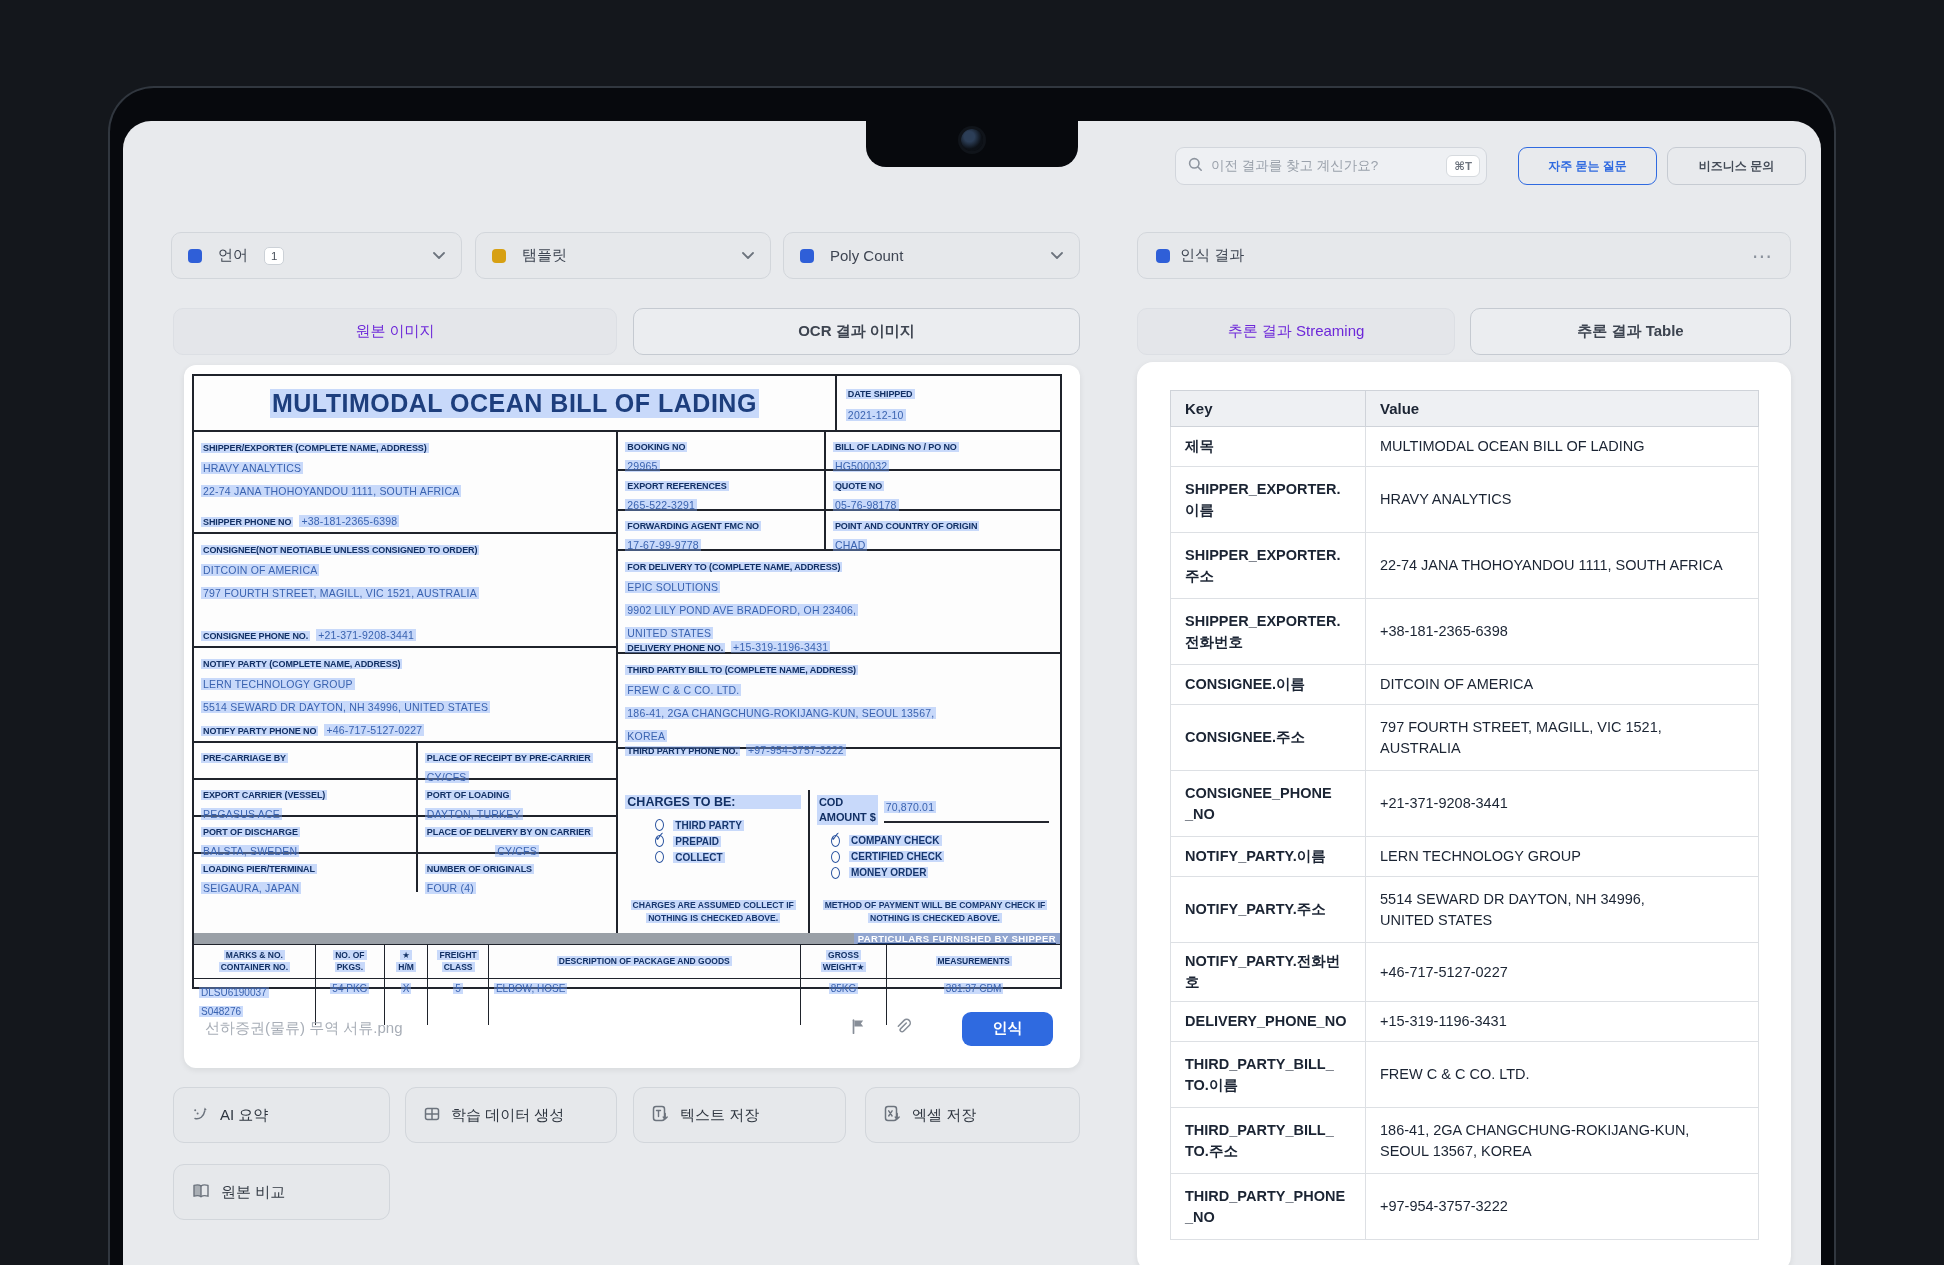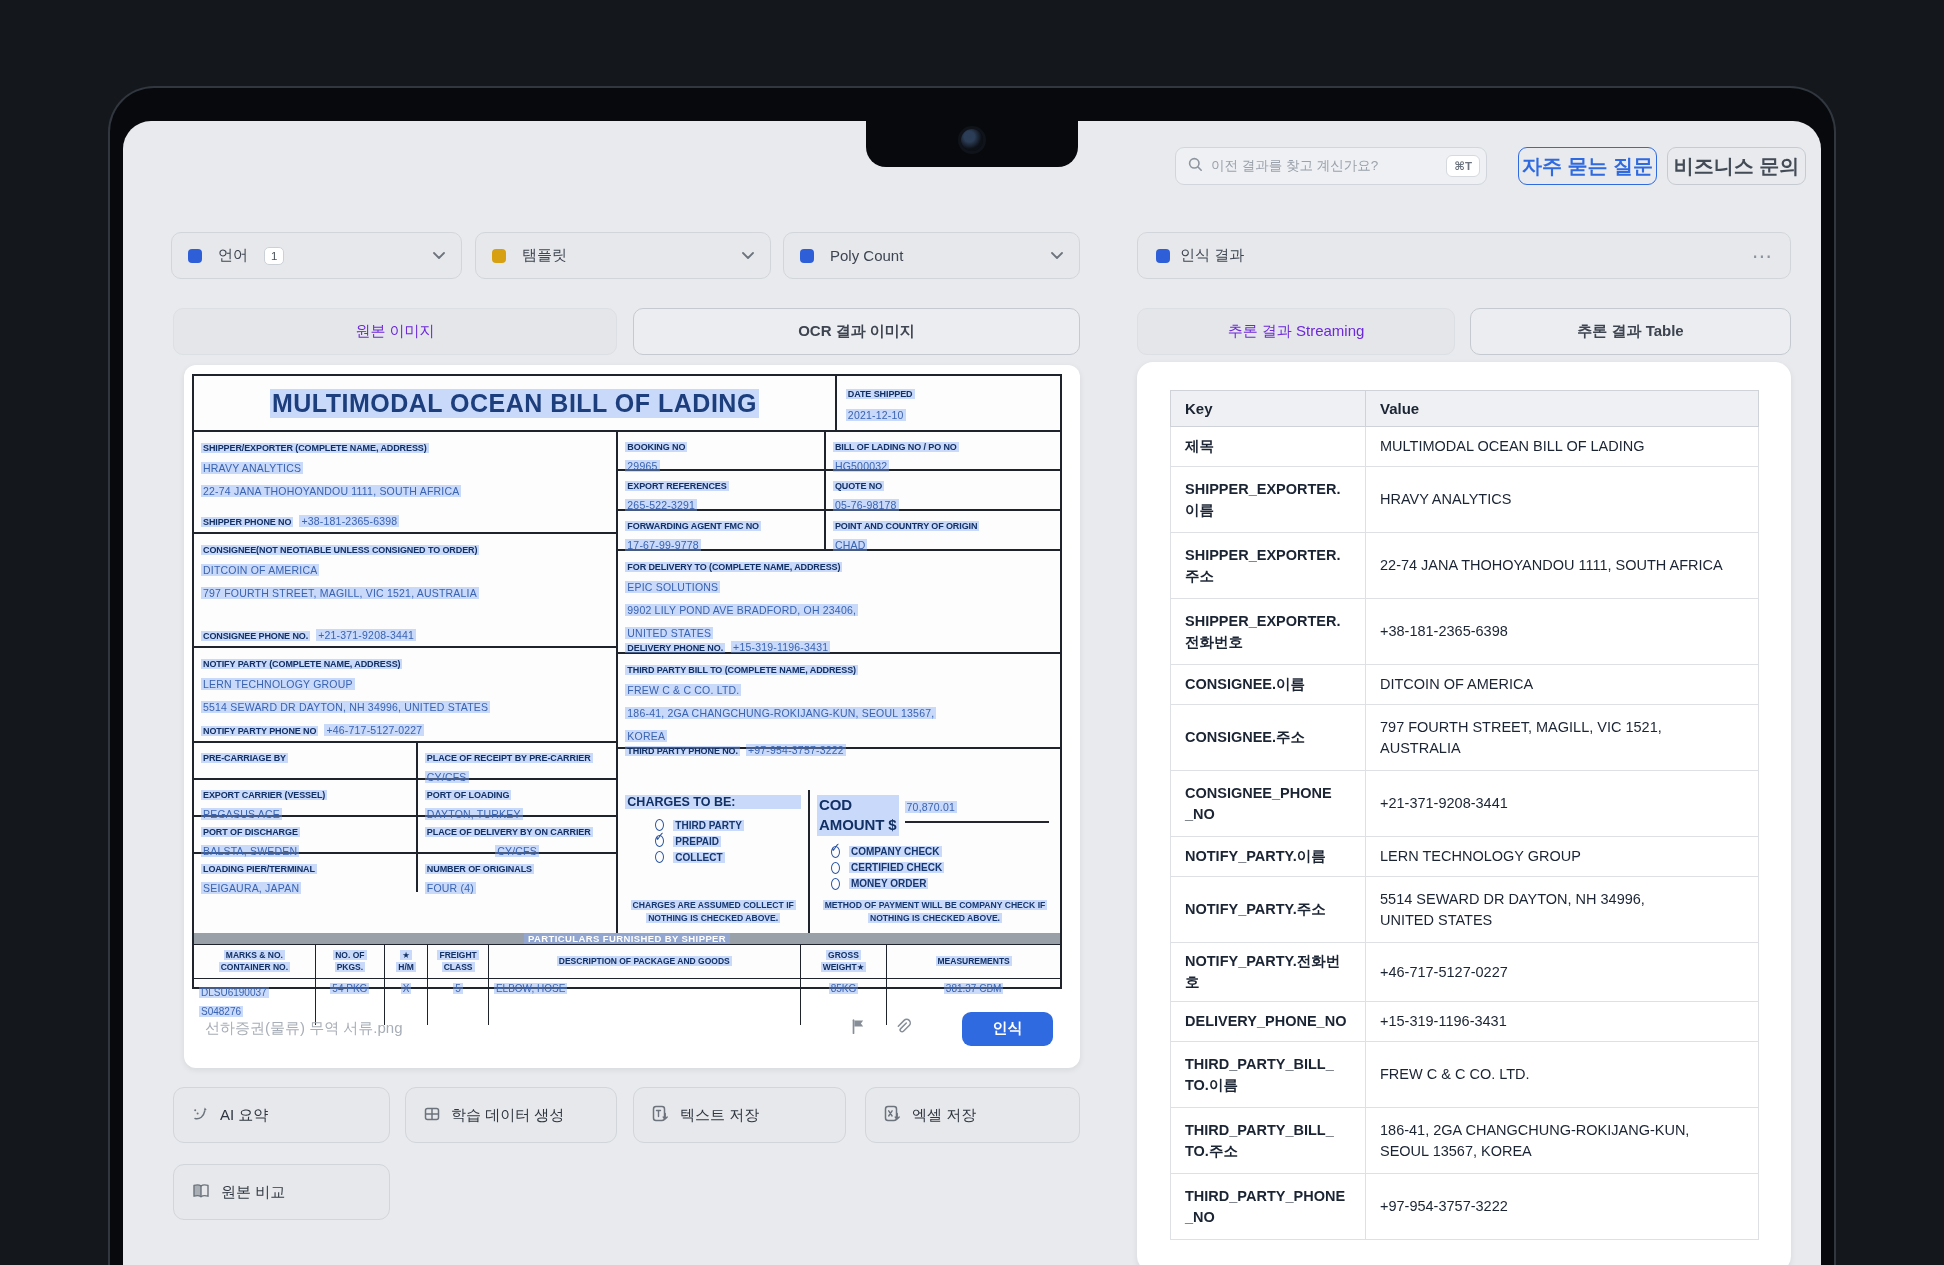--- a/index.html
+++ b/index.html
@@ -20,21 +20,21 @@
     box-shadow:0 0 0 3px #10141a; }
 
   
   .searchbox { position:absolute; left:1052px; top:26px; width:312px; height:38px;
     background:#eef0f3; border:1px solid #d2d6dc; border-radius:9px;
     display:flex; align-items:center; padding:0 6px 0 12px; gap:8px; }
   .searchbox .ph { color:#9aa1ab; font-size:13.5px; flex:1; white-space:nowrap; overflow:hidden; }
   .kbd { background:#fff; border:1px solid #d6dade; border-radius:6px; color:#6c737d;
     font-size:11.5px; padding:3px 7px; font-weight:600; }
   .btn-outline { position:absolute; top:26px; height:38px; border-radius:9px; display:flex;
-    align-items:center; justify-content:center; font-size:20px; font-weight:700;
+    align-items:center; justify-content:center; font-size:12px; font-weight:700;
     white-space:nowrap; cursor:pointer; background:transparent; }
   .btn-faq { left:1395px; width:139px; border:1.5px solid #2f6ae0; color:#2f6ae0; }
   .btn-biz { left:1544px; width:139px; border:1px solid #c6cbd2; color:#434b57; }
 
   
   .dd { position:absolute; top:111px; height:47px; background:#e6e8eb; border:1px solid #d2d6db;
     border-radius:10px; display:flex; align-items:center; padding:0 16px; gap:16px;
     color:#3e4552; font-size:15px; }
   .sq { width:14px; height:14px; border-radius:4px; flex:none; }
   .sq.blue { background:#2f5fd8; } .sq.gold { background:#d7a013; }
@@ -95,24 +95,24 @@
   .opts { margin:10px 0 0 30px; display:flex; flex-direction:column; gap:4px; }
   .opt { display:flex; align-items:center; gap:9px; }
   .radio { width:9px; height:12px; border:1.6px solid #2c55a0; border-radius:50%;
     position:relative; flex:none; }
   .radio.checked::after { content:"✓"; position:absolute; left:-2px; top:-7px;
     color:#2c55a0; font-size:13px; font-weight:700; }
   .oLbl { font-size:10px; font-weight:700; color:#16366e; }
   .note { margin-top:auto; margin-bottom:4px; text-align:center; font-size:8.6px;
     font-weight:700; color:#16366e; line-height:1.45; }
   .codtop { display:flex; align-items:flex-start; }
-  .cod-lbl { font-size:15px; line-height:1.35; }
+  .cod-lbl { font-size:11px; line-height:1.35; }
   .codval { flex:1; margin-left:6px; margin-right:4px; border-bottom:2px solid #23262e;
     padding-bottom:6px; padding-top:2px; }
-  .d-bar { height:20px; background:#9aa0a7; display:flex; align-items:center; justify-content:center; }
+  .d-bar { height:20px; background:#9aa0a7; display:flex; align-items:center; justify-content:flex-end;text-decoration:underline; }
   .d-bar span { color:#fff; font-weight:700; font-size:9.5px; letter-spacing:.4px;
     background:rgba(140,172,242,.55); padding:0 4px; }
   table.d-table { width:100%; border-collapse:collapse; table-layout:fixed; }
   .d-table th, .d-table td { border:1.5px solid #1f232b; border-bottom:none; }
   .d-table th { height:34px; font-size:8.5px; color:#123064; text-align:center;
     vertical-align:middle; line-height:1.3; }
   .d-table td { height:39px; font-size:10px; color:#3a63b0; vertical-align:top;
     padding:4px 5px; text-align:center; }
   .d-table th:first-child, .d-table td:first-child { border-left:none; }
   .d-table th:last-child, .d-table td:last-child { border-right:none; }

